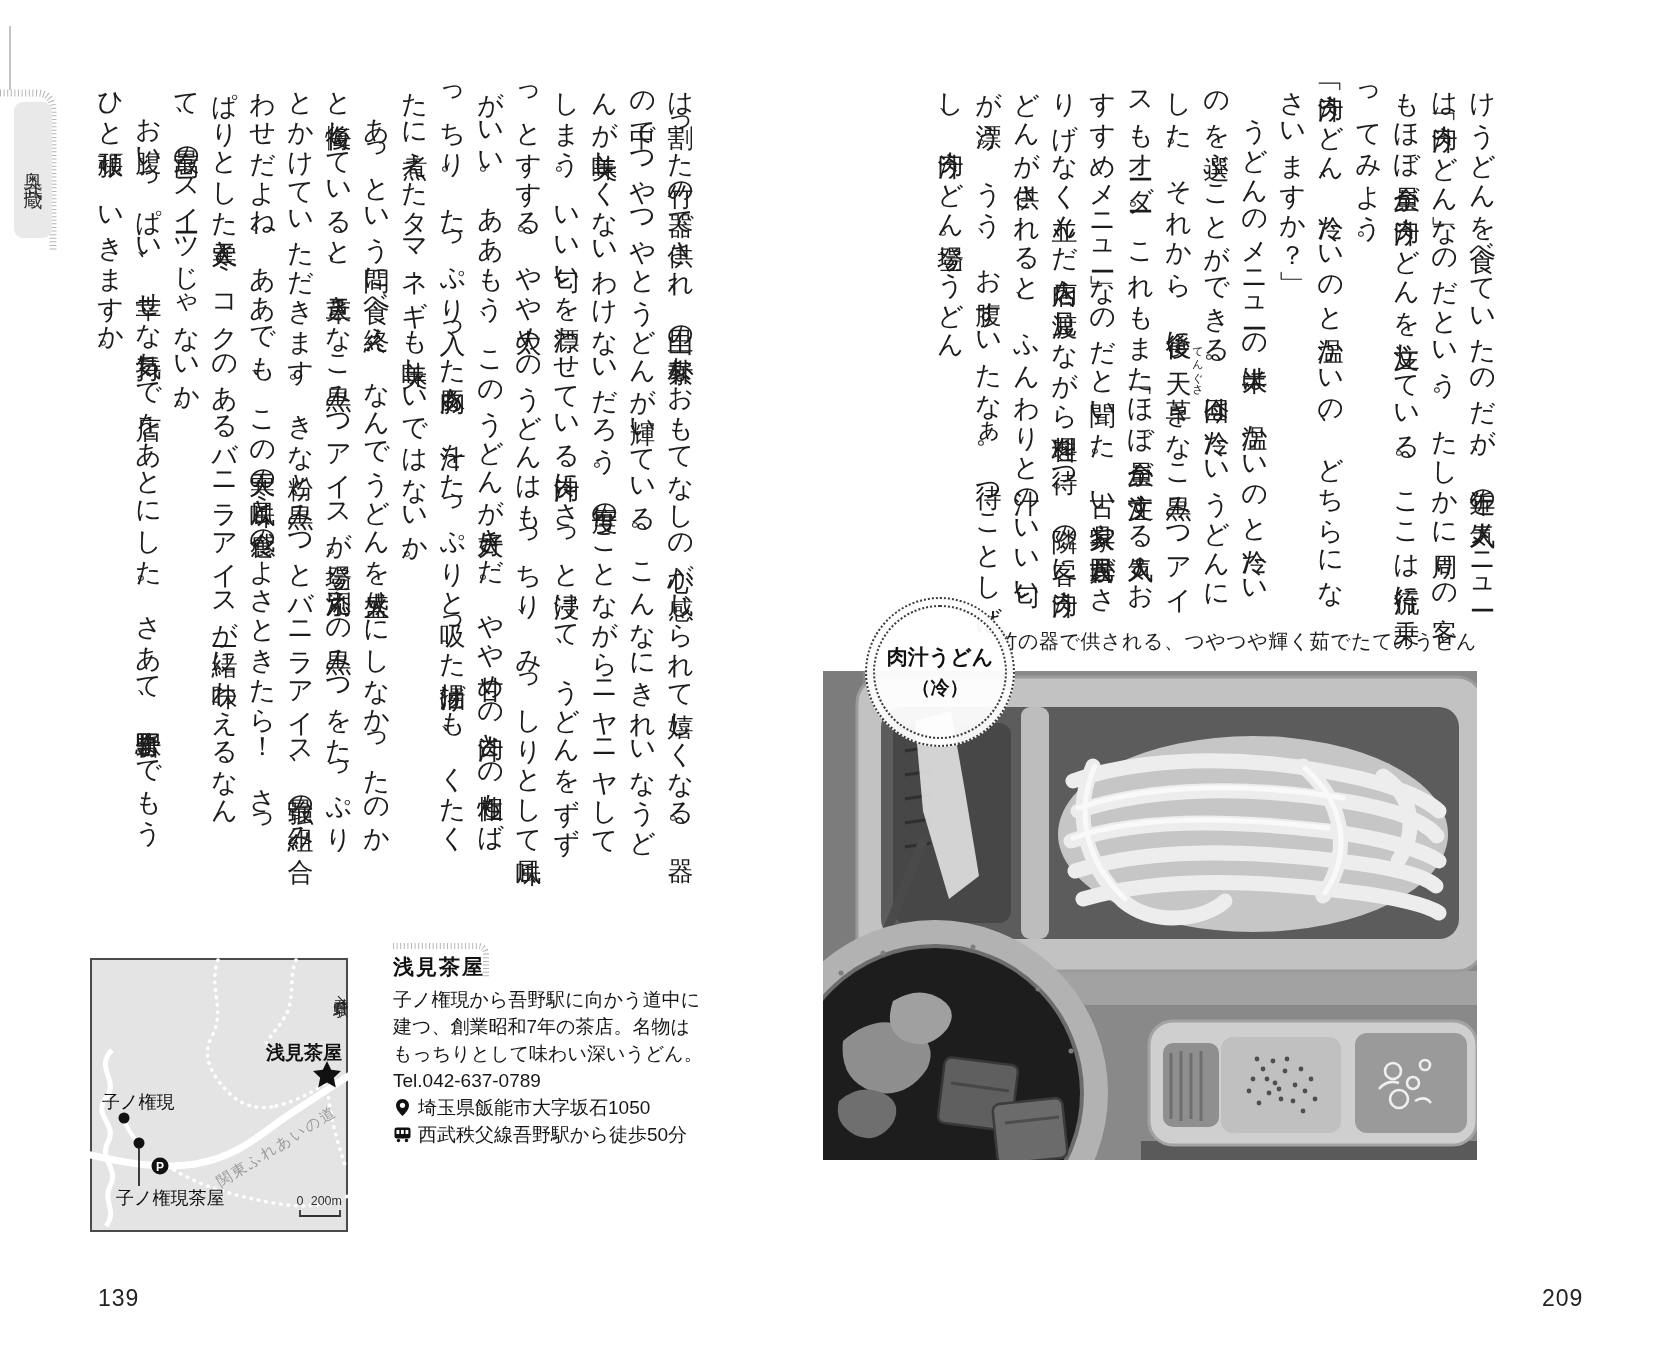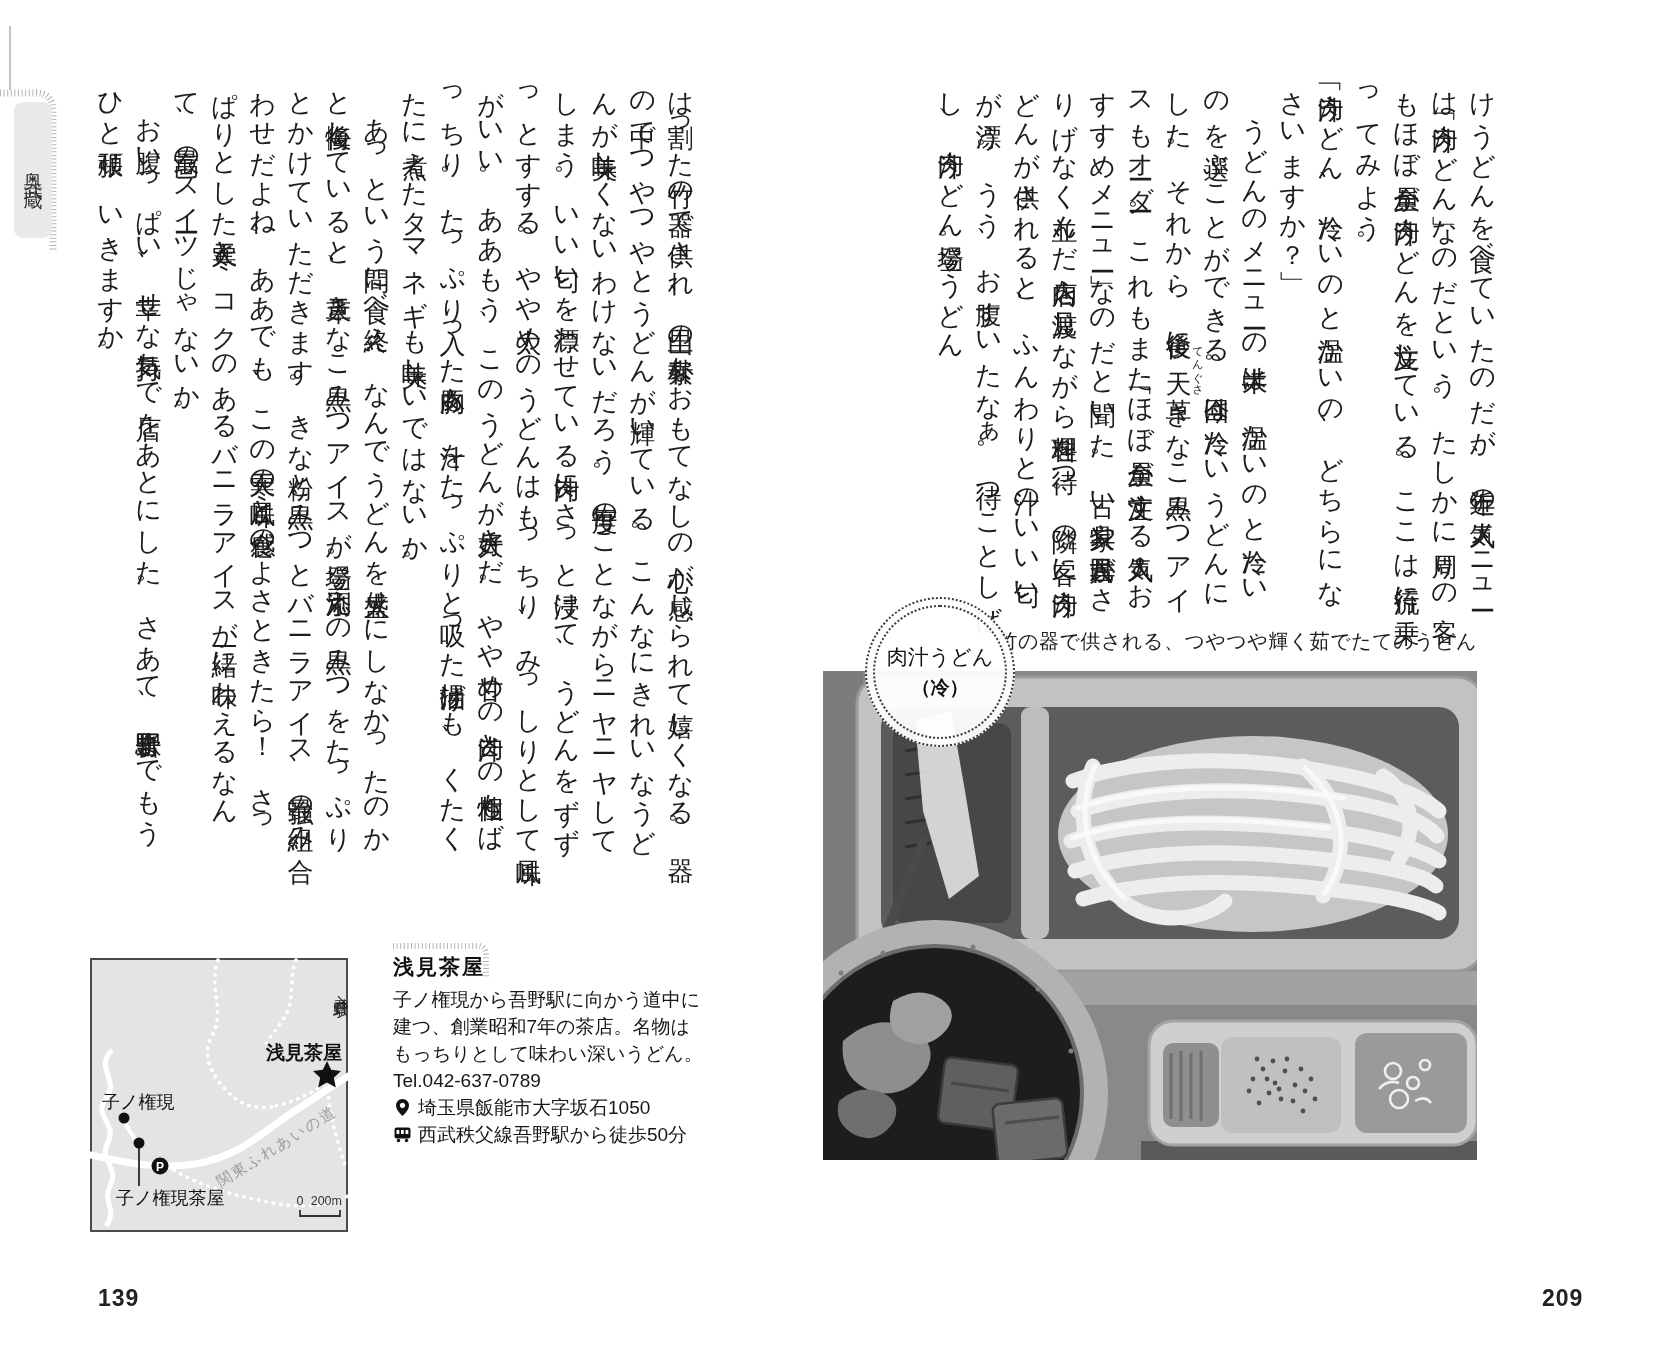--- a/index.html
+++ b/index.html
@@ -49,21 +49,21 @@
     border-radius:50%;
     background:rgba(255,255,255,.95);
     border:2px dotted #3a3a3a;
     display:flex;align-items:center;justify-content:center;
     text-align:center;
   }
   #dish-badge .inner-ring{
     position:absolute;left:6px;top:6px;right:6px;bottom:6px;
     border:2px dotted #3a3a3a;border-radius:50%;
   }
-  #dish-badge .b1{font-size:21px;font-weight:normal;color:#111;display:block;}
+  #dish-badge .b1{font-size:21px;font-weight:bold;color:#111;display:block;}
   #dish-badge .b2{font-size:19px;font-weight:bold;color:#111;display:block;margin-top:4px;}
 
   
   #shop-ribbon{position:absolute;left:391px;top:942px;}
   #shop-info{
     position:absolute;left:393px;top:952px;width:312px;
     font-size:19px;line-height:27px;color:#161616;
   }
   #shop-name{font-size:21px;font-weight:bold;line-height:30px;letter-spacing:2px;color:#111;}
   #shop-desc{margin-top:4px;}
@@ -79,21 +79,21 @@
   
   #map{position:absolute;left:90px;top:958px;}
   #map-station{
     position:absolute;left:331px;top:988px;
     writing-mode:vertical-rl;text-orientation:mixed;
     font-size:15px;color:#222;letter-spacing:2px;
   }
   #map-station .arrow{font-size:13px;}
 
   
-  .page-number{position:absolute;font-size:23px;color:#222;letter-spacing:1px;font-weight:bold;}
+  .page-number{position:absolute;font-size:23px;color:#222;letter-spacing:1px;}
   #pn-left{left:98px;top:1285px;}
   #pn-right{left:1542px;top:1285px;}
 </style>
 </head>
 <body>
 
 <div id="page">
 
   <div id="tab-line"></div>
   <svg id="tab-hatch" width="72" height="172">

